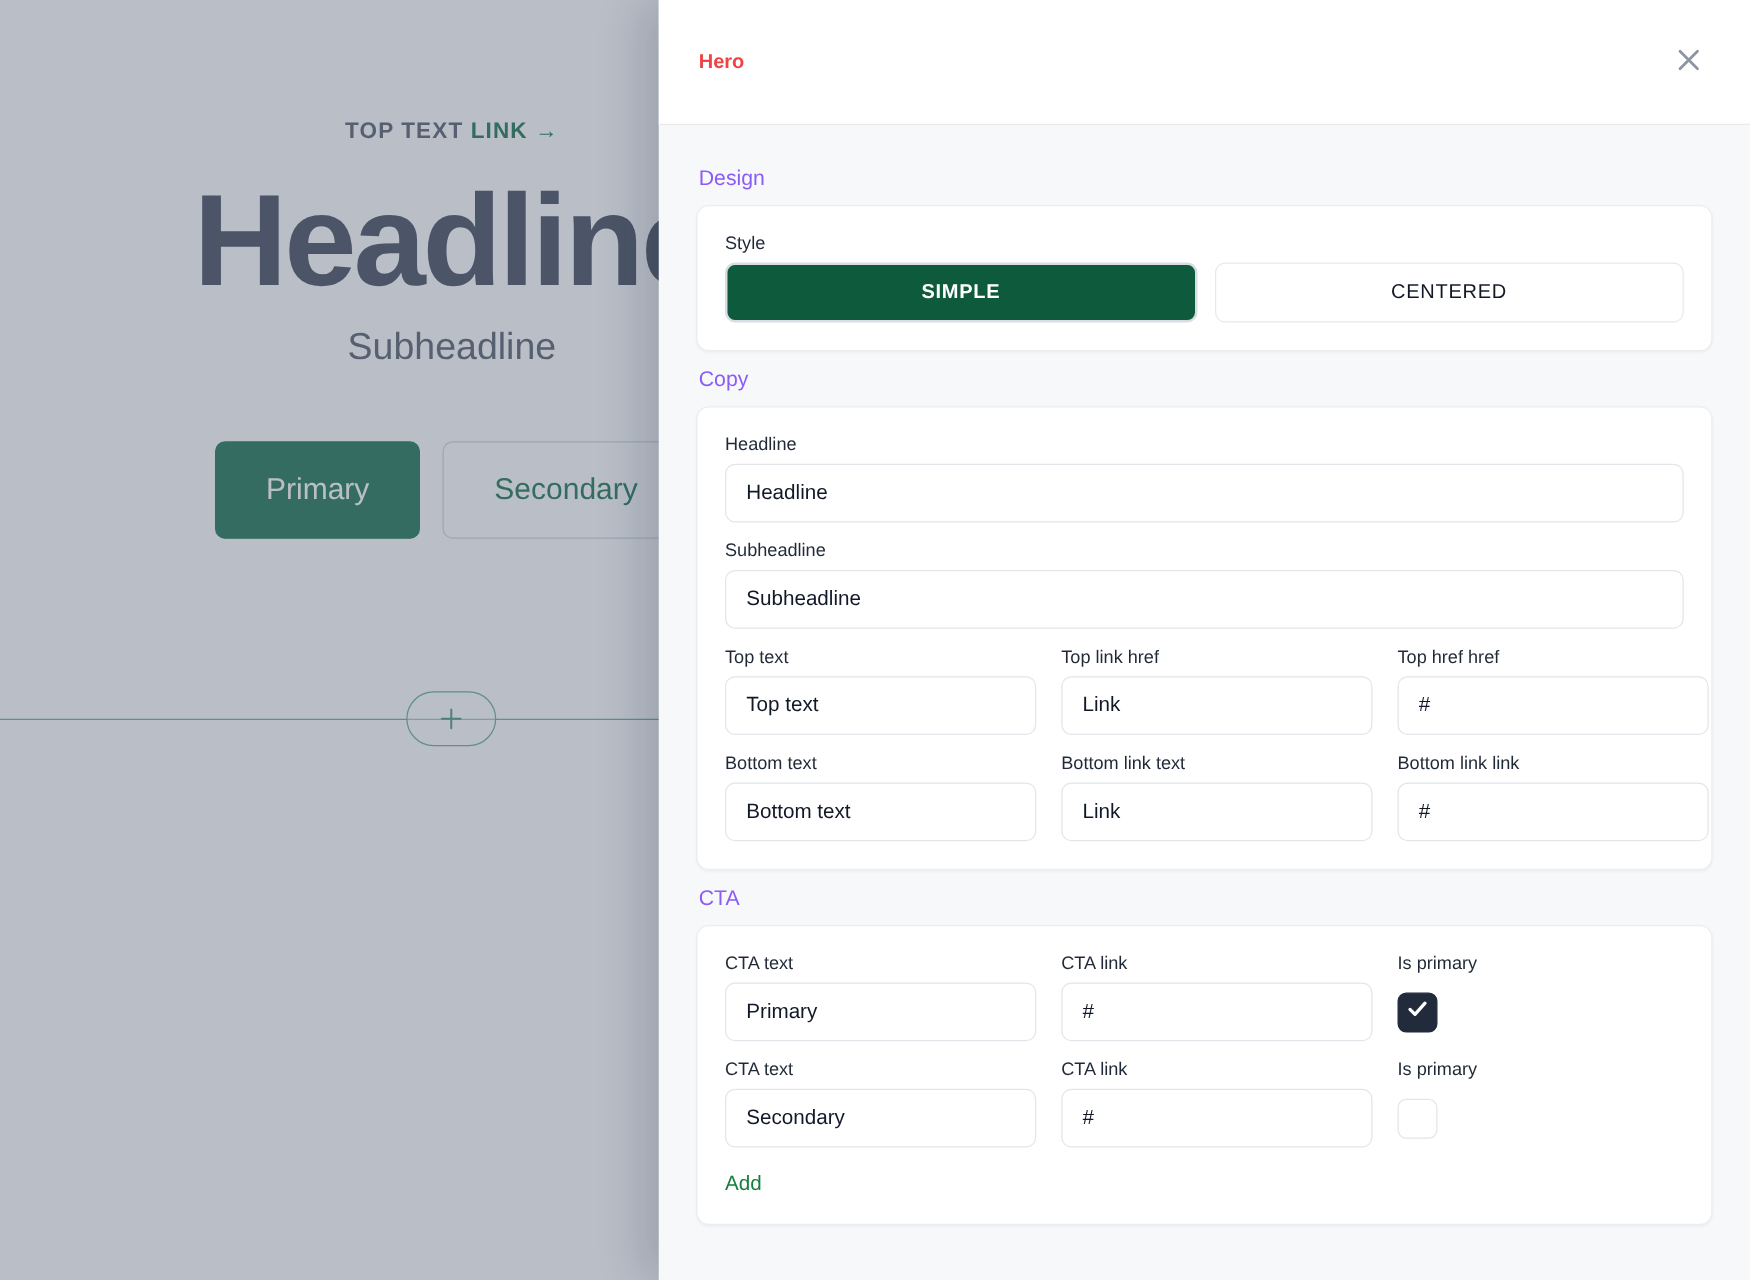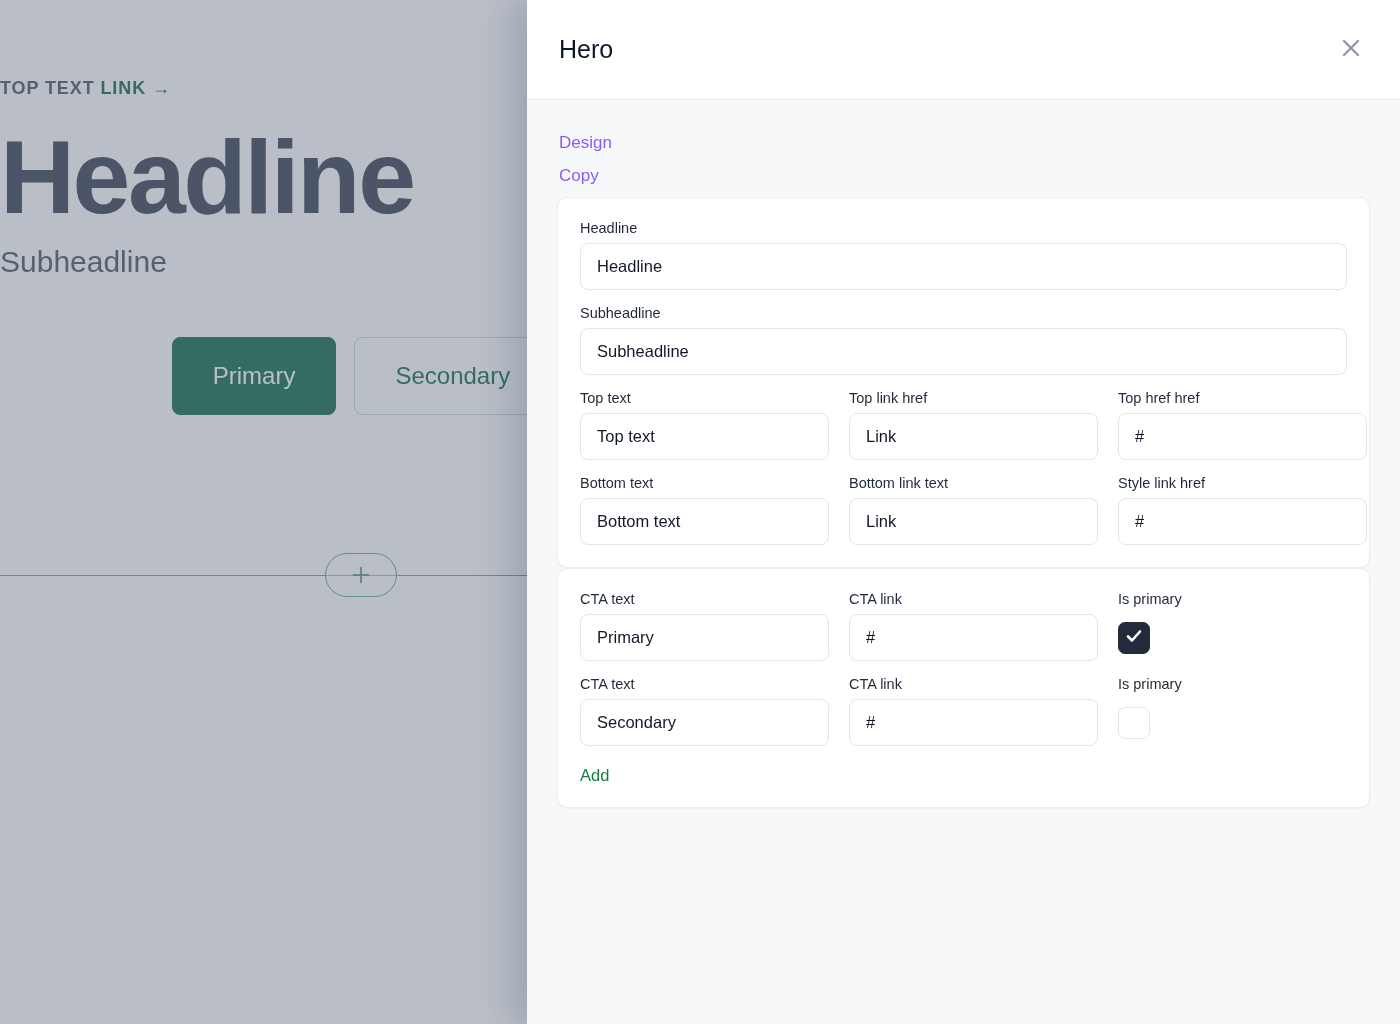--- a/index.html
+++ b/index.html
@@ -21,25 +21,25 @@
   
   .preview {
     position: absolute;
     inset: 0;
     background: #ffffff;
     overflow: hidden;
   }
 
   .preview-hero {
     position: absolute;
-    top: 0;
+    top: 16px;
     left: 0;
     width: 723px;
     padding: 78px 0 40px 0;
-    text-align: left;
+    text-align: center;
   }
 
   .hero-toptext {
     font-size: 18px;
     font-weight: bold;
     letter-spacing: 0.9px;
     color: #4b5563;
     text-transform: uppercase;
     margin-bottom: 24px;
     white-space: nowrap;
@@ -153,23 +153,23 @@
     flex: 0 0 100px;
     background: #ffffff;
     border-bottom: 1px solid #e8eaee;
     display: flex;
     align-items: center;
     justify-content: space-between;
     padding: 0 32px 0 32px;
   }
 
   .panel-title {
-    font-size: 25px;
-    font-weight: normal;
-    color: #0f172a;
+    font-size: 16px;
+    font-weight: bold;
+    color: #ef4444;
   }
 
   .close-btn {
     width: 34px;
     height: 34px;
     display: flex;
     align-items: center;
     justify-content: center;
     cursor: pointer;
     background: none;
@@ -338,20 +338,27 @@
           <svg width="24" height="24" viewBox="0 0 24 24" aria-hidden="true">
             <path d="M5 5 L19 19 M19 5 L5 19" stroke="#8d95a5" stroke-width="2.2" stroke-linecap="round"></path>
           </svg>
         </span>
       </button>
     </div>
 
     <div class="panel-body">
 
       <div class="section-title">Design</div>
+      <div class="card">
+        <label class="field-label">Style</label>
+        <div class="style-toggle">
+          <div class="style-opt active">SIMPLE</div>
+          <div class="style-opt inactive">CENTERED</div>
+        </div>
+      </div>
 
       <div class="section-title">Copy</div>
       <div class="card">
 
         <div class="field">
           <label class="field-label">Headline</label>
           <input class="input" type="text" value="Headline" style="">
         </div>
 
         <div class="field">
@@ -375,26 +382,27 @@
 
           <div class="cell last-row">
             <label class="field-label">Bottom text</label>
             <input class="input" type="text" value="Bottom text" style="">
           </div>
           <div class="cell last-row">
             <label class="field-label">Bottom link text</label>
             <input class="input" type="text" value="Link" style="">
           </div>
           <div class="cell last-row">
-            <label class="field-label">Style link href</label>
+            <label class="field-label">Bottom link link</label>
             <input class="input" type="text" value="#" style="">
           </div>
         </div>
       </div>
 
+      <div class="section-title">CTA</div>
       <div class="card">
         <div class="grid3">
 
           <div class="cell">
             <label class="field-label">CTA text</label>
             <input class="input" type="text" value="Primary" style="">
           </div>
           <div class="cell">
             <label class="field-label">CTA link</label>
             <input class="input" type="text" value="#" style="">

